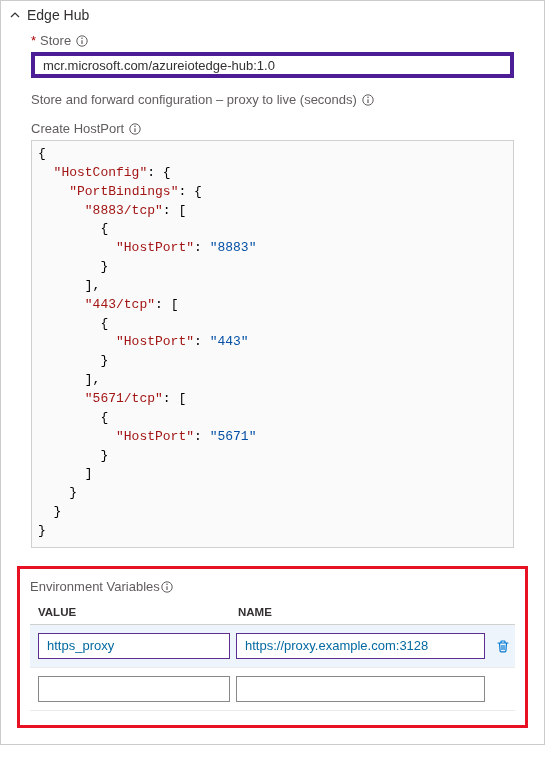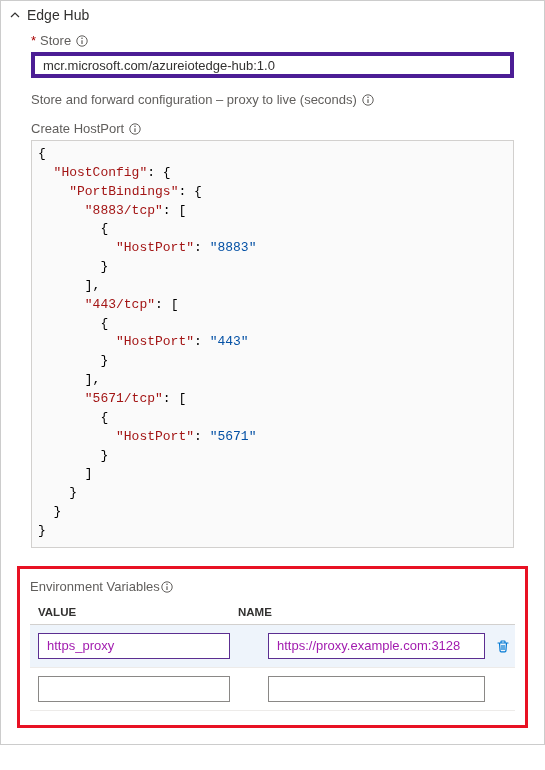--- a/index.html
+++ b/index.html
@@ -110,27 +110,27 @@
   .env-row.filled {
     background: #eef4fb;
   }
   .env-input {
     height: 26px;
     padding: 2px 8px;
     border: 1px solid #8a8886;
     font-family: inherit;
     font-size: 13px;
     background: #fff;
-    color: #a21caf;
+    color: #0369a1;
   }
   .env-row.filled .env-input {
     border: 1px solid #5c2e91;
   }
   .env-input.name { width: 192px; }
-  .env-input.value { flex: 1; min-width: 0; margin-left: 32px; }
+  .env-input.value { flex: 1; min-width: 0; }
   .delete-btn {
     width: 24px;
     height: 24px;
     display: inline-flex;
     align-items: center;
     justify-content: center;
     cursor: pointer;
     color: #0078d4;
   }
 </style>

